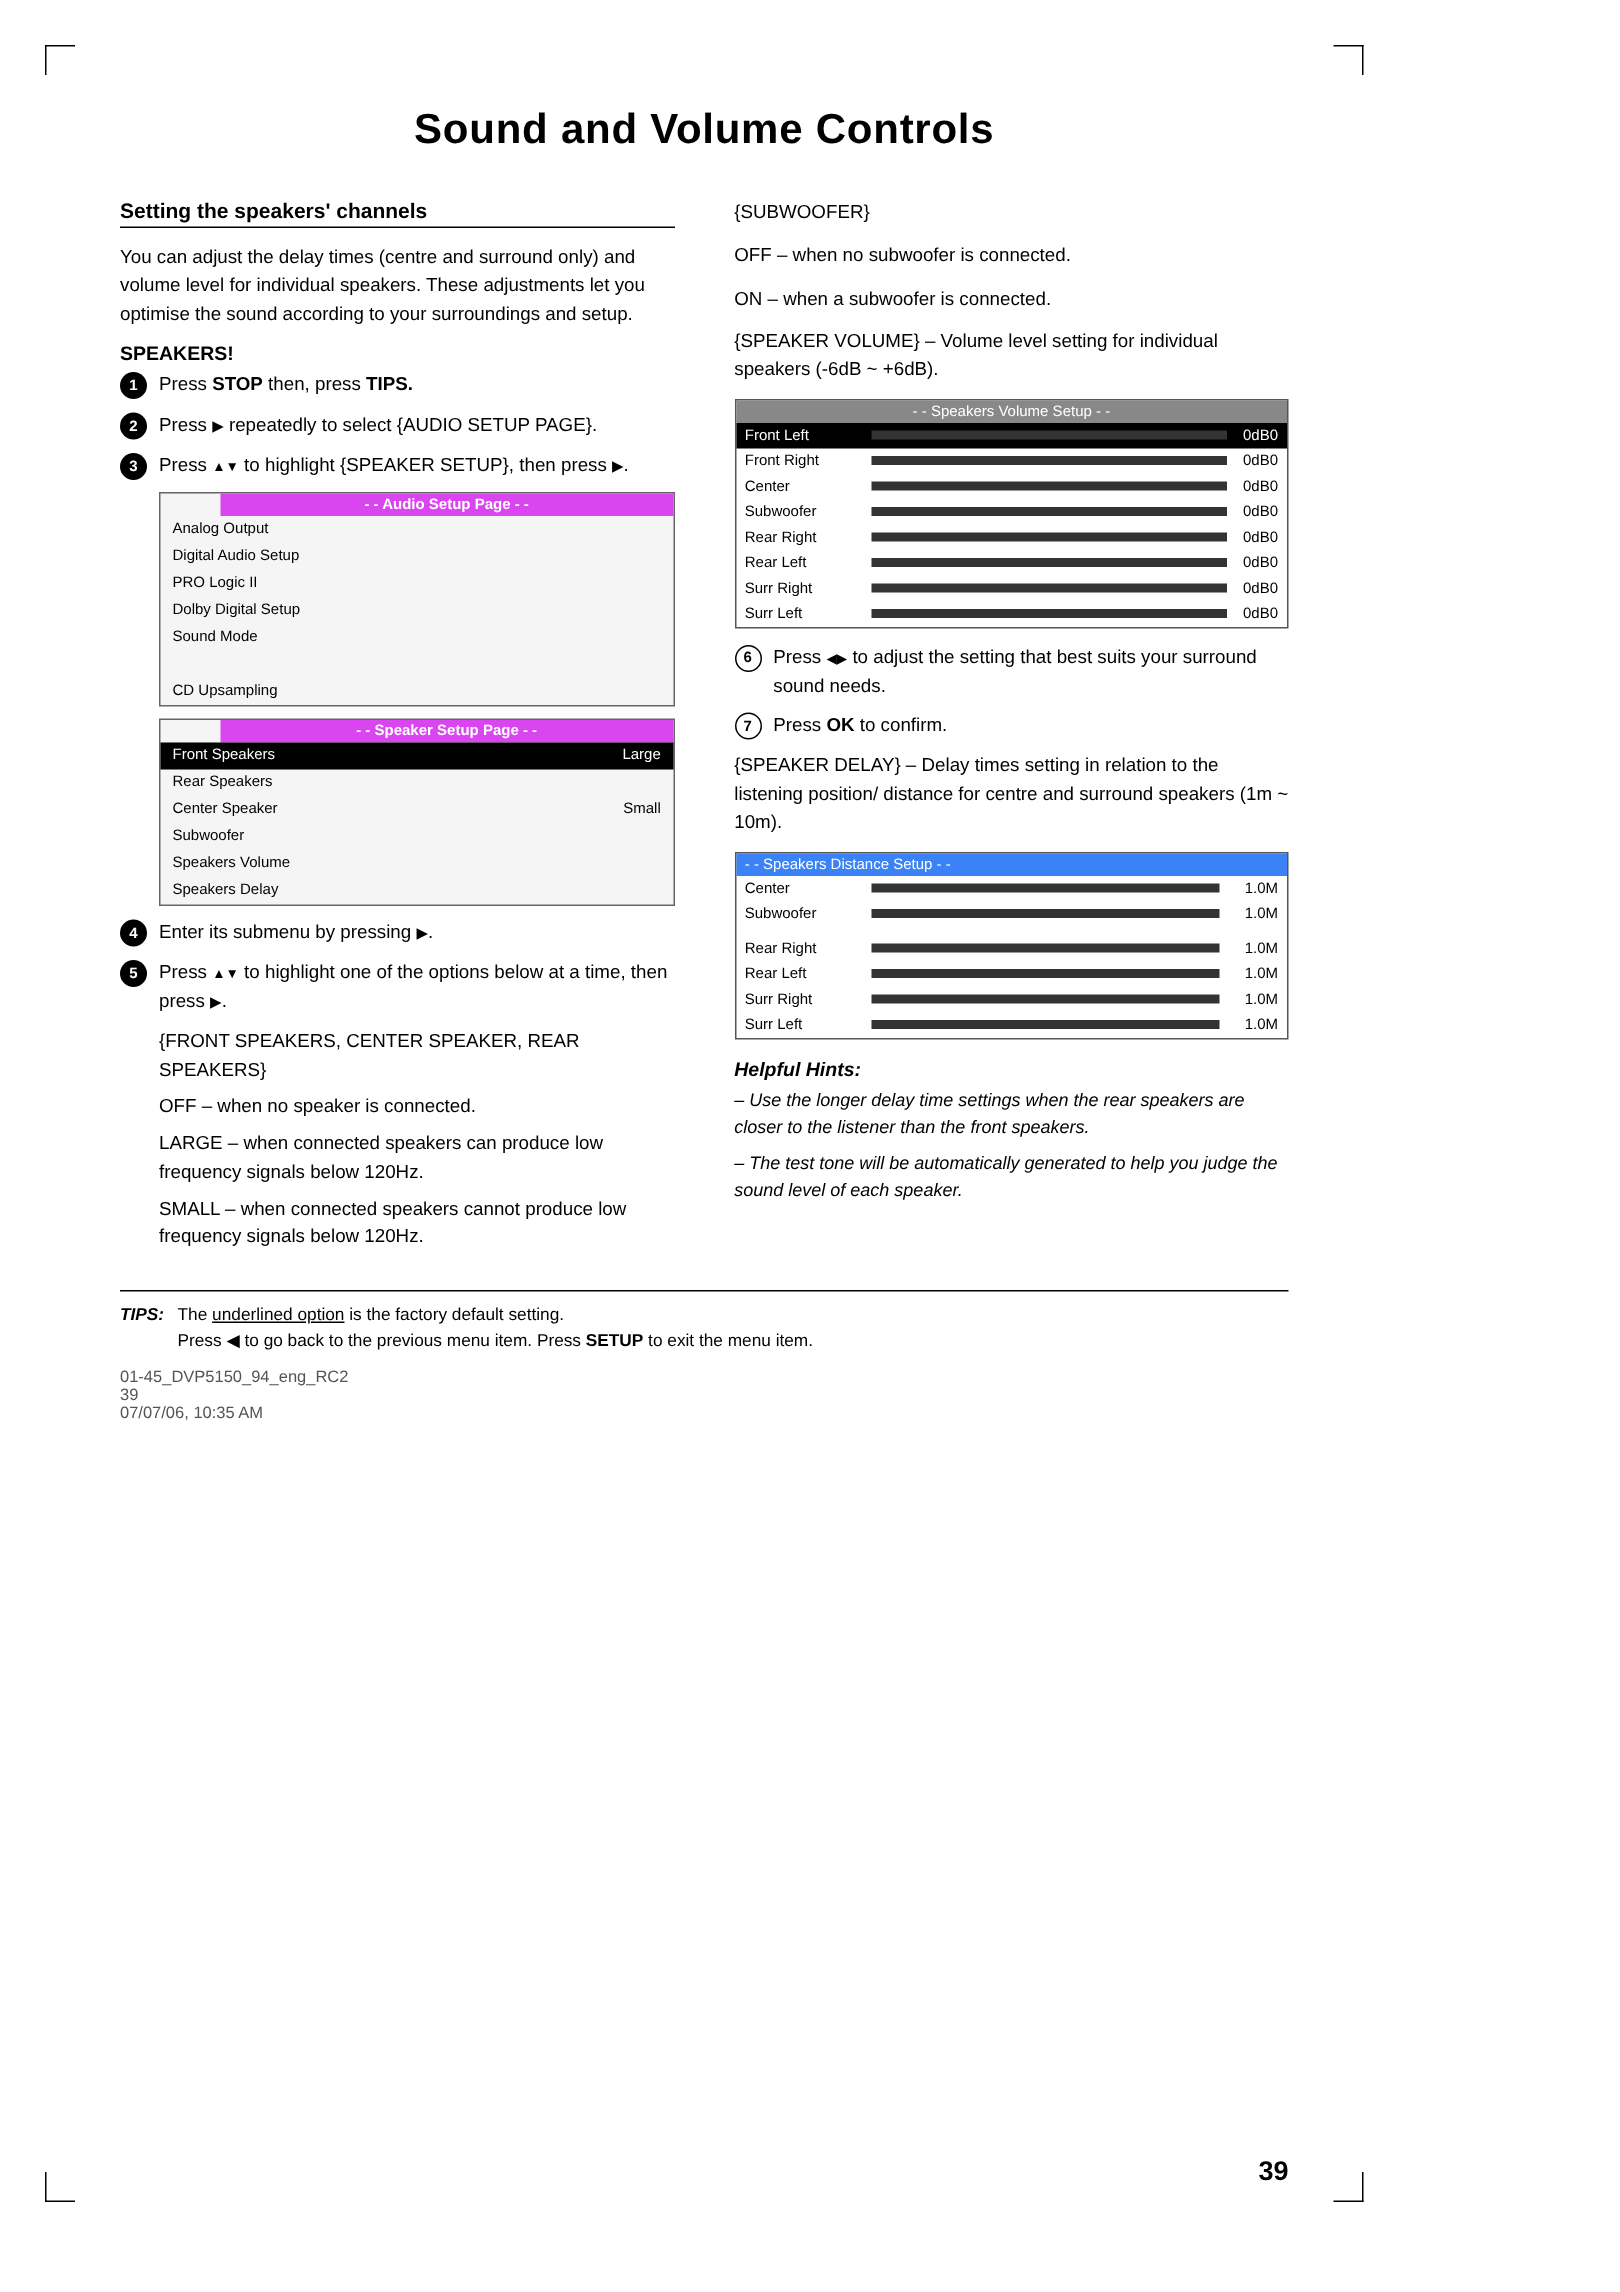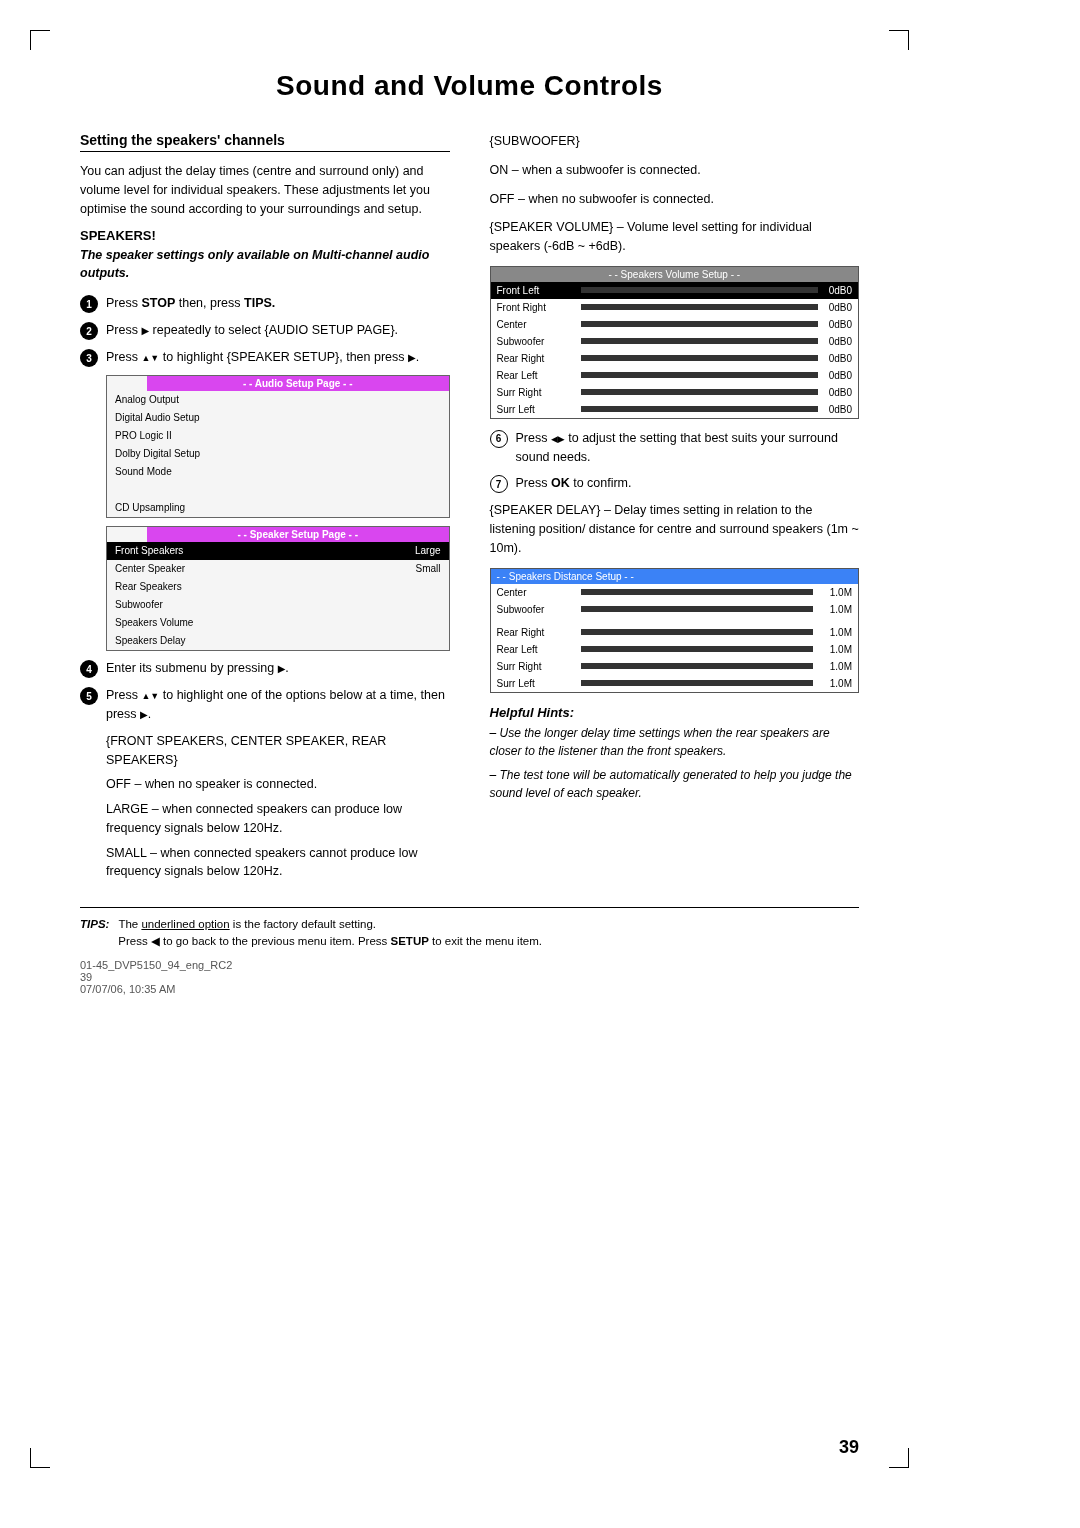--- a/index.html
+++ b/index.html
@@ -322,21 +322,20 @@
 
   <div class="two-col">
 
     <div class="col-left">
 
       <div class="section-heading">Setting the speakers' channels</div>
 
       <p class="body-text">You can adjust the delay times (centre and surround only) and volume level for individual speakers. These adjustments let you optimise the sound according to your surroundings and setup.</p>
 
       <p class="important-label">SPEAKERS!</p>
-      <p class="important-italic">The speaker settings only available on Multi-channel audio outputs.</p>
 
       <div class="step">
         <div class="step-num">1</div>
         <div class="step-content">
           Press <span class="bold">STOP</span> then, press <span class="bold">TIPS.</span>
         </div>
       </div>
 
       <div class="step">
         <div class="step-num">2</div>
@@ -359,22 +358,22 @@
         <div class="screen-row">PRO Logic II</div>
         <div class="screen-row">Dolby Digital Setup</div>
         <div class="screen-row">Sound Mode</div>
         <div class="screen-row">&nbsp;</div>
         <div class="screen-row">CD Upsampling</div>
       </div>
 
       <div class="screen-mockup">
         <div class="screen-header">- - Speaker Setup Page - -</div>
         <div class="screen-row highlighted">Front Speakers <span class="right-val">Large</span></div>
+        <div class="screen-row">Rear Speakers</div>
         <div class="screen-row">Center Speaker <span class="right-val">Small</span></div>
-        <div class="screen-row">Rear Speakers</div>
         <div class="screen-row">Subwoofer</div>
         <div class="screen-row">Speakers Volume</div>
         <div class="screen-row">Speakers Delay</div>
       </div>
 
       <div class="step">
         <div class="step-num">4</div>
         <div class="step-content">
           Enter its submenu by pressing <span class="tri-right"></span>.
         </div>
@@ -392,22 +391,22 @@
       </div>
       <div class="sub-indent">OFF – when no speaker is connected.</div>
       <div class="sub-indent">LARGE – when connected speakers can produce low frequency signals below 120Hz.</div>
       <div class="sub-indent">SMALL – when connected speakers cannot produce low frequency signals below 120Hz.</div>
 
     </div>
 
     <div class="col-right">
 
       <div class="right-text">{SUBWOOFER}</div>
+      <div class="right-text">OFF – when no subwoofer is connected.</div>
       <div class="right-text">ON – when a subwoofer is connected.</div>
-      <div class="right-text">OFF – when no subwoofer is connected.</div>
 
       <div class="right-text">
         {SPEAKER VOLUME} – Volume level setting for individual speakers (-6dB ~ +6dB).
       </div>
 
       <div class="vol-setup-table">
         <div class="vol-setup-header">- - Speakers Volume Setup - -</div>
         <div class="vol-row highlighted-row">
           <span class="vol-label">Front Left</span>
           <span class="vol-bar"><span class="vol-bar-inner" style="width:60%"></span></span>

